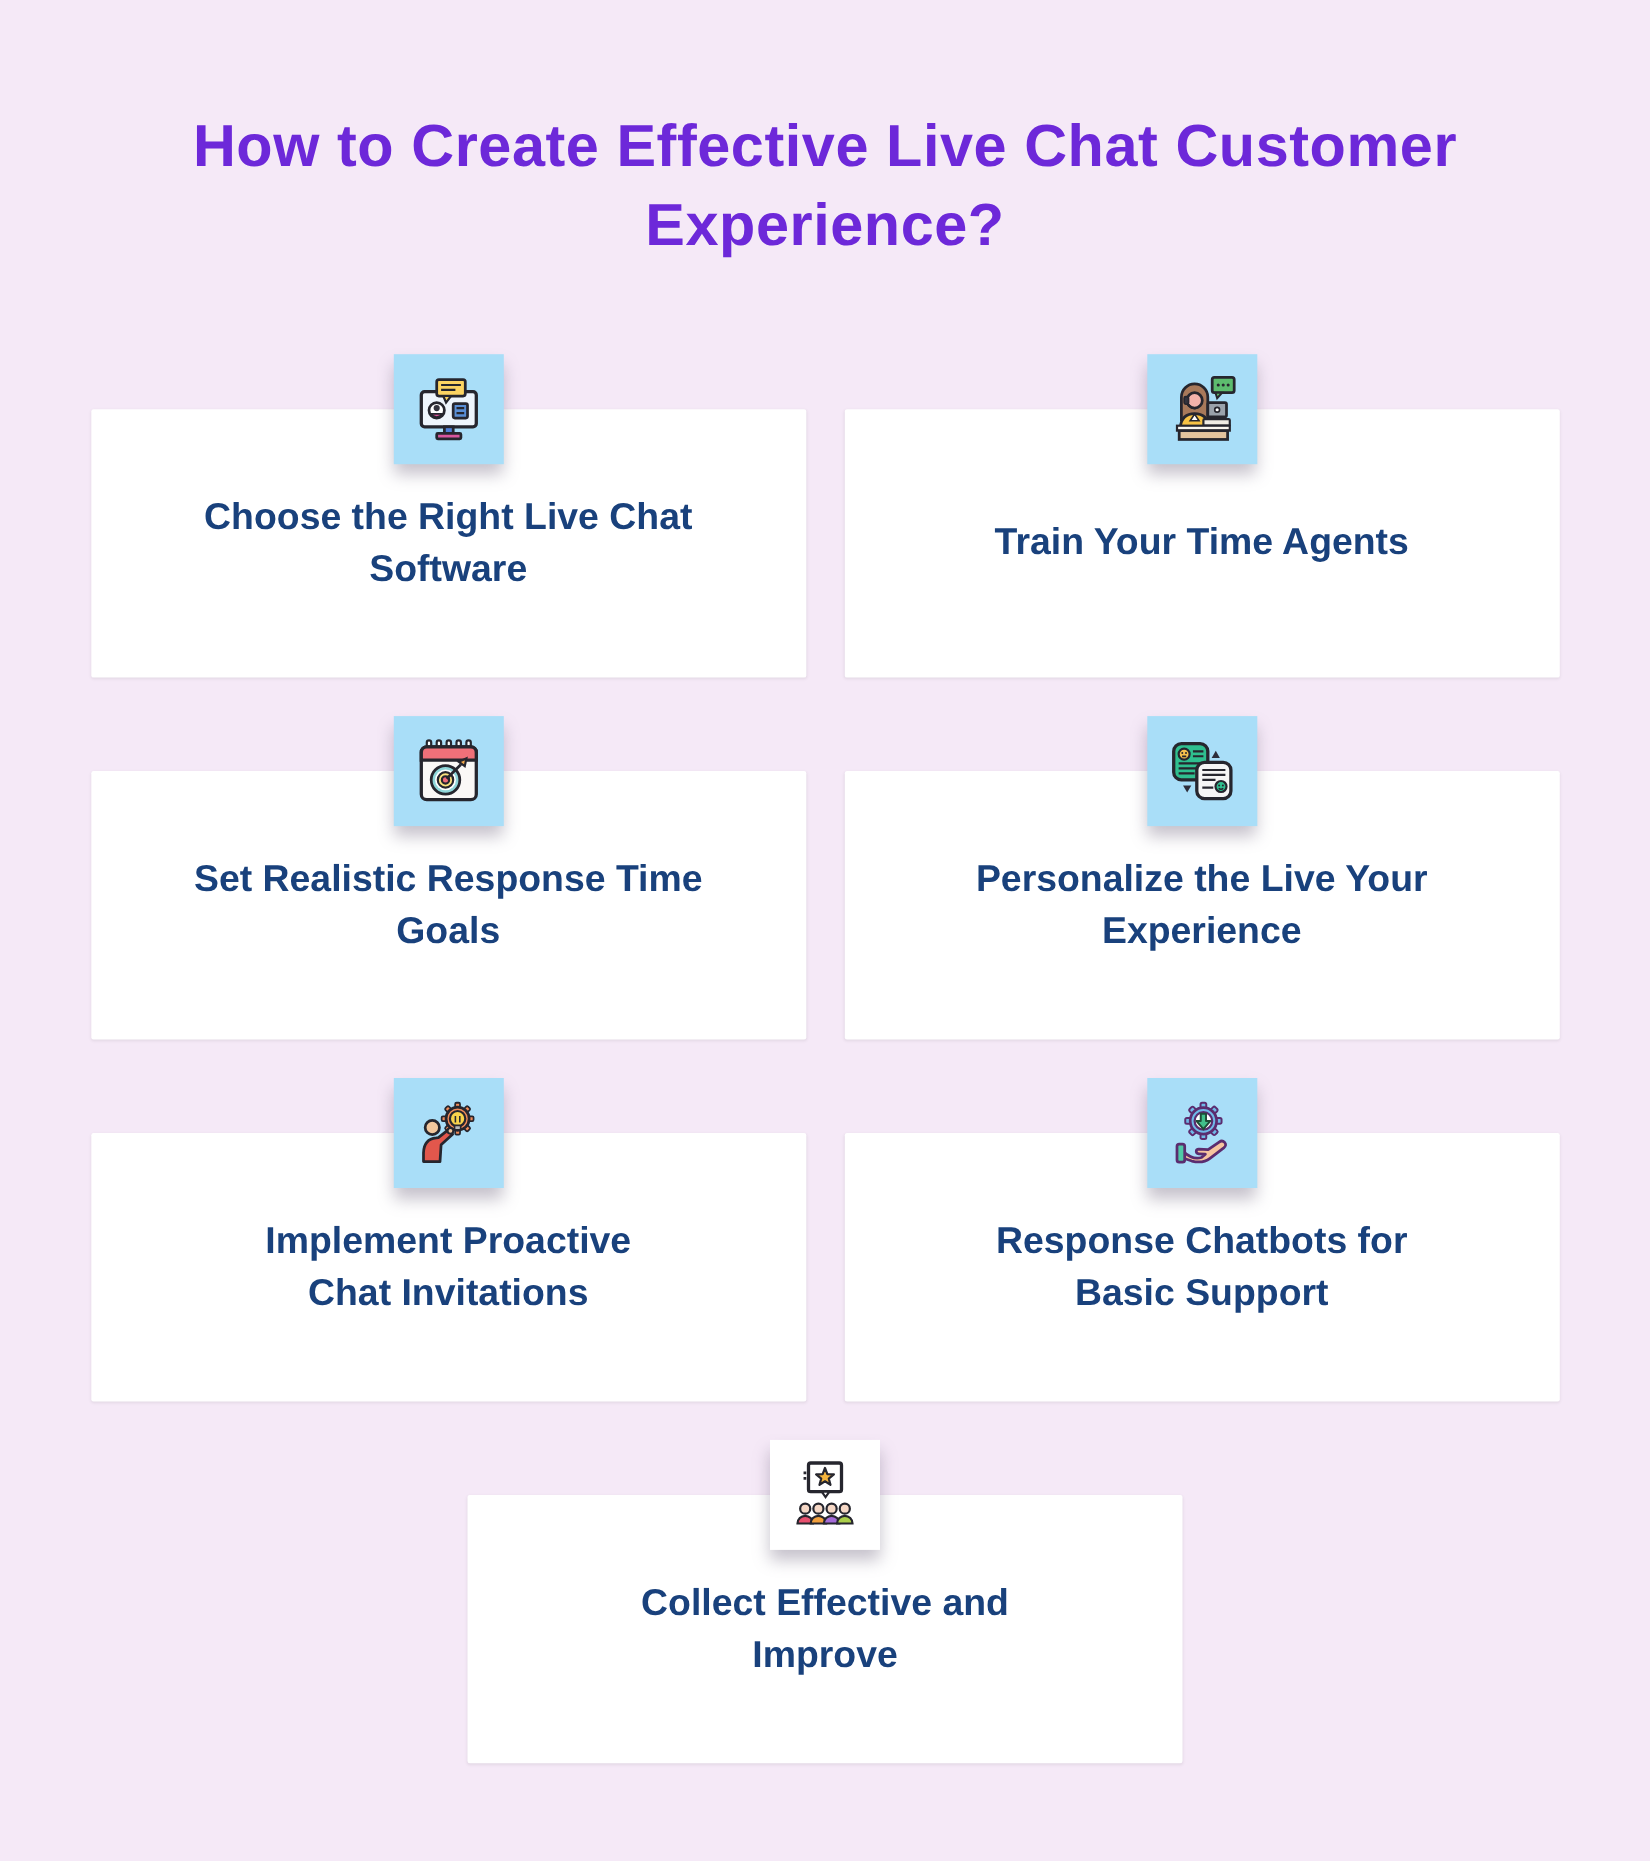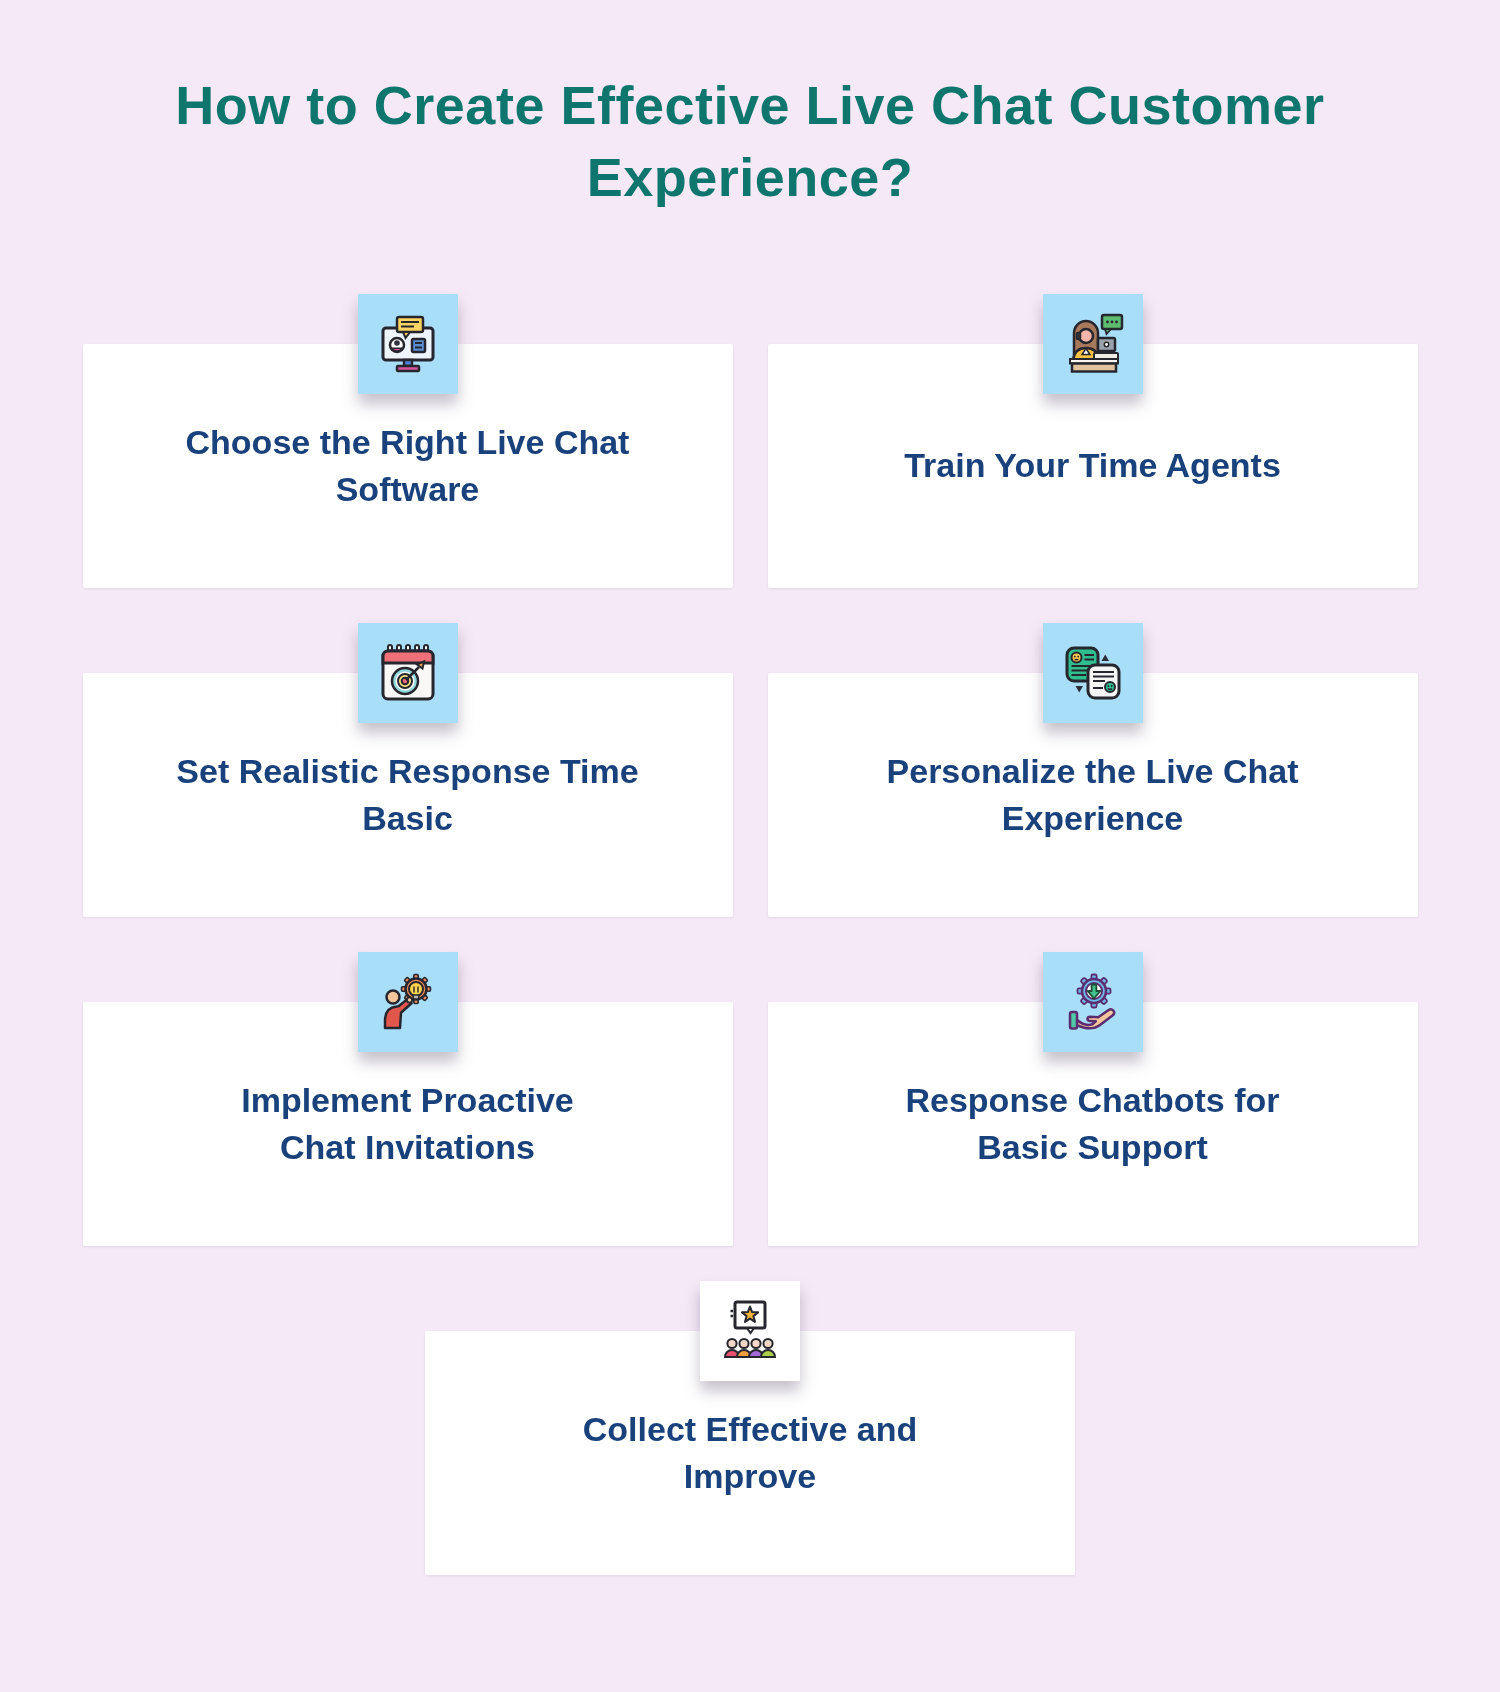--- a/index.html
+++ b/index.html
@@ -3,28 +3,28 @@
 <meta charset="utf-8">
 <style>
   html,body{margin:0;padding:0;}
   body{
     width:1500px;height:1692px;
     background:#f5e9f7;
     font-family:"Liberation Sans","DejaVu Sans",sans-serif;
     overflow:hidden;
   }
   .page-title{
-    padding-top:70px;
+    padding-top:98px;
     margin:0 auto;
     width:1240px;
     text-align:center;
     font-size:54px;
     line-height:1.33;
     font-weight:bold;
-    color:#0f766e;
+    color:#6d28d9;
     letter-spacing:0.5px;
   }
   .grid{
     margin-top:80px;
     display:grid;
     grid-template-columns:650px 650px;
     column-gap:76px;
     row-gap:48px;
     justify-content:center;
     gap:35px;
@@ -141,21 +141,21 @@
         <circle cx="29" cy="40" r="13" fill="#8fd6d9" stroke="#26262e" stroke-width="2.5"></circle>
         <circle cx="29" cy="40" r="9.5" fill="#ffffff"></circle>
         <circle cx="29" cy="40" r="7" fill="#f9e27e" stroke="#26262e" stroke-width="2"></circle>
         <circle cx="29" cy="40" r="3.3" fill="#ef6a7a" stroke="#26262e" stroke-width="2"></circle>
         <line x1="30" y1="39" x2="43" y2="26" stroke="#26262e" stroke-width="2.5"></line>
         <path d="M41 23.5 l7-3 l-1.5 7 z" fill="#f2a84a" stroke="#26262e" stroke-width="2"></path>
       </svg>
     </div>
     <div class="card">
       <p class="card-title">Set Realistic Response Time
-Basic</p>
+Goals</p>
     </div>
   </div>
 
   <div class="cell">
     <div class="badge">
       <svg width="64" height="64" viewBox="0 0 64 64">
         <rect x="6" y="7" width="31" height="33" rx="7" fill="#2fbf8f" stroke="#26262e" stroke-width="3"></rect>
         <circle cx="15.5" cy="16.5" r="5" fill="#f6c14c" stroke="#26262e" stroke-width="2"></circle>
         <circle cx="13.8" cy="15.6" r="0.9" fill="#26262e"></circle>
         <circle cx="17.2" cy="15.6" r="0.9" fill="#26262e"></circle>
@@ -172,21 +172,21 @@
         <line x1="32" y1="35.5" x2="53" y2="35.5" stroke="#26262e" stroke-width="2"></line>
         <line x1="32" y1="40" x2="44" y2="40" stroke="#26262e" stroke-width="2"></line>
         <line x1="32" y1="47" x2="42" y2="47" stroke="#26262e" stroke-width="2"></line>
         <circle cx="49" cy="46" r="5" fill="#2fbf8f" stroke="#26262e" stroke-width="2"></circle>
         <circle cx="47.3" cy="45" r="0.9" fill="#26262e"></circle>
         <circle cx="50.7" cy="45" r="0.9" fill="#26262e"></circle>
         <path d="M47 47.5 a2.6 2.6 0 0 0 4 0" fill="none" stroke="#26262e" stroke-width="1.4"></path>
       </svg>
     </div>
     <div class="card">
-      <p class="card-title">Personalize the Live Chat
+      <p class="card-title">Personalize the Live Your
 Experience</p>
     </div>
   </div>
 
   <div class="cell">
     <div class="badge">
       <svg width="64" height="64" viewBox="0 0 64 64">
         <g transform="translate(40,19)">
           <g fill="#f08c5a" stroke="#26262e" stroke-width="1.6">
             <rect x="-2.2" y="-14.5" width="4.4" height="5.5" rx="1.2"></rect>

